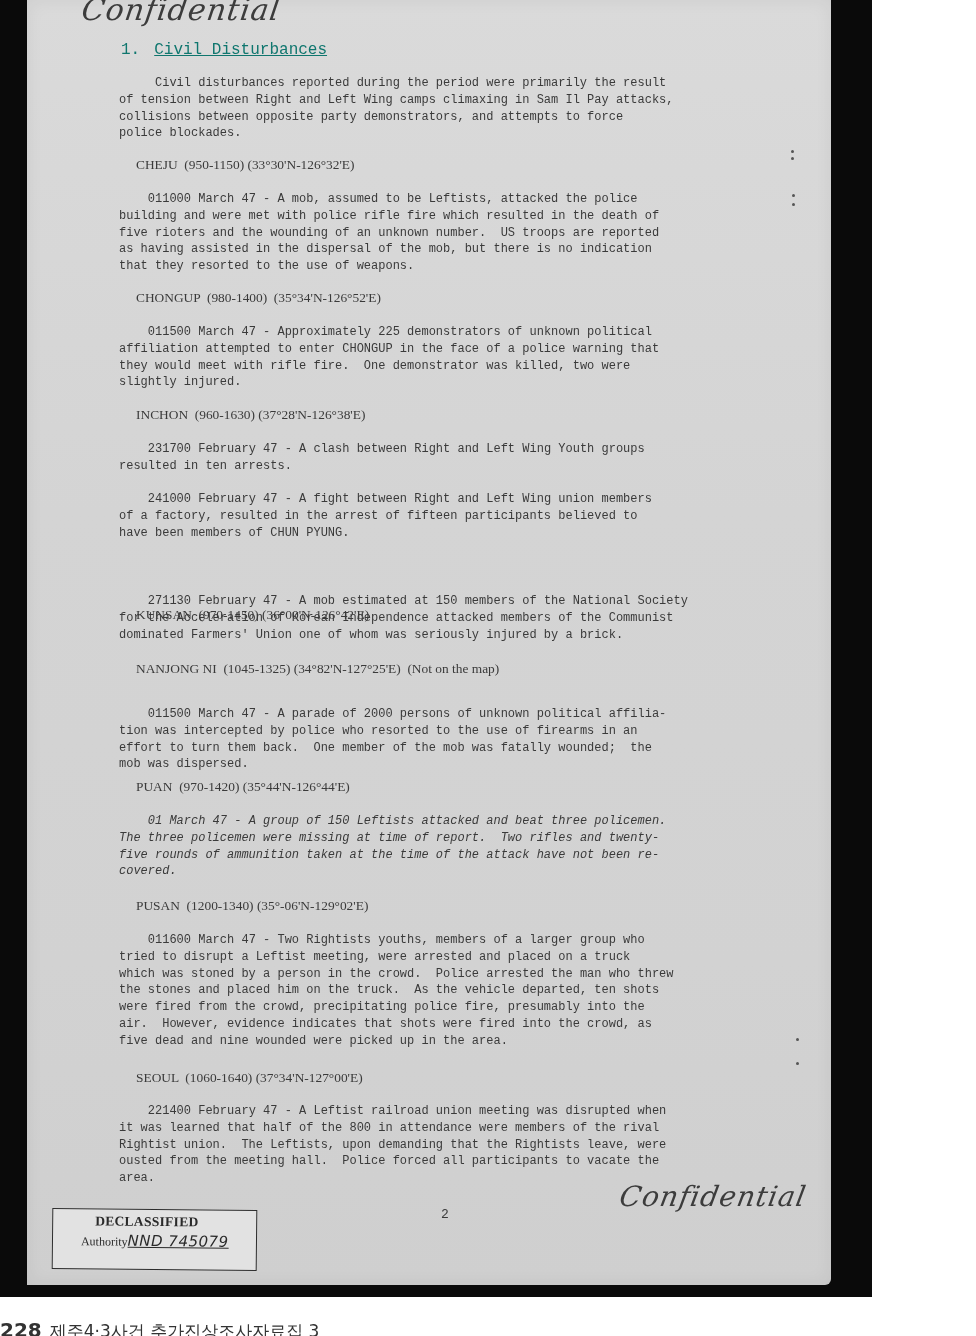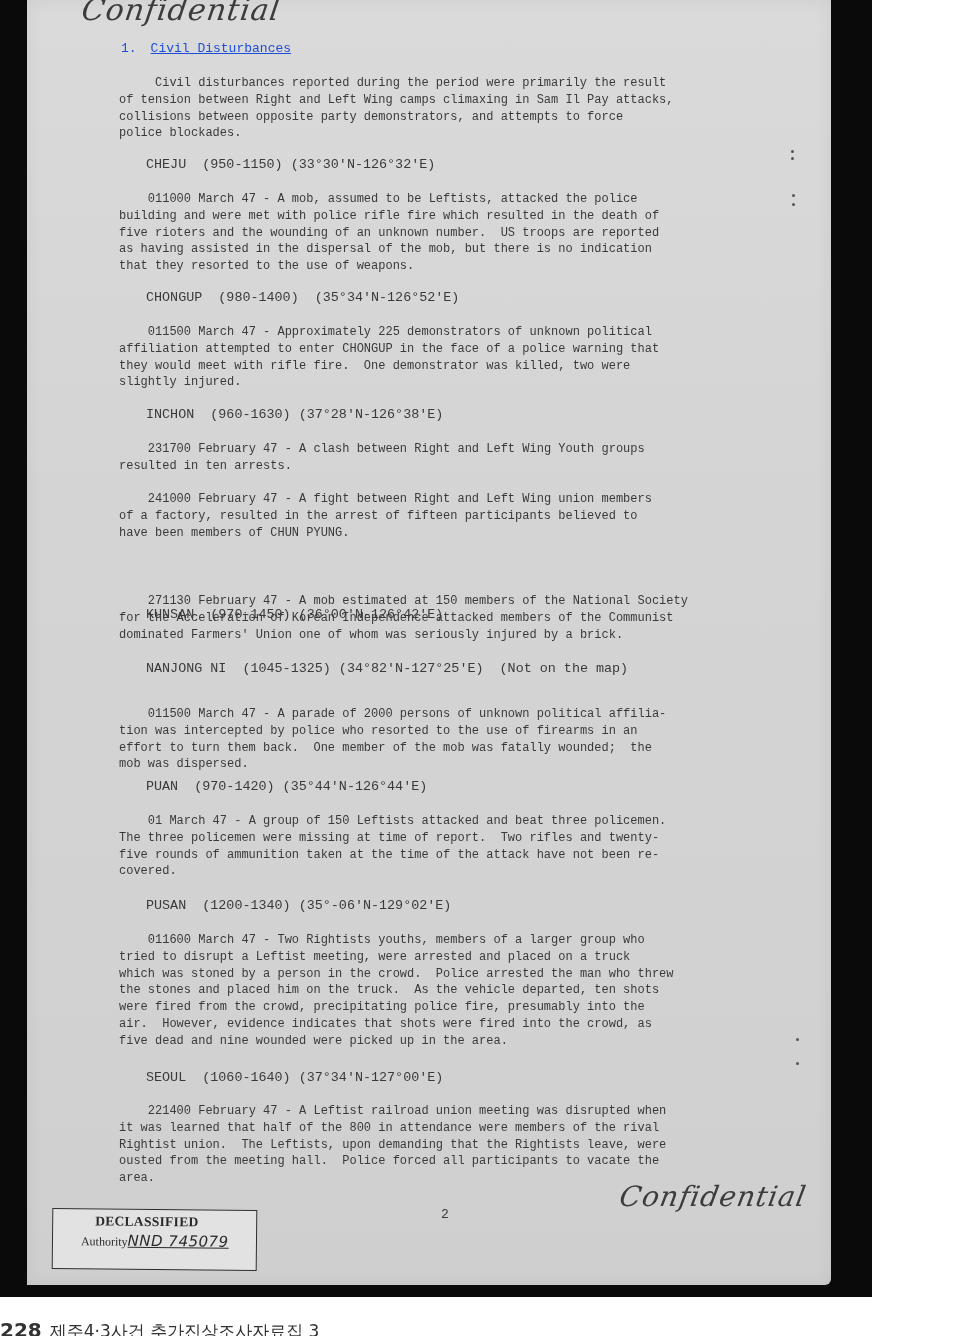--- a/index.html
+++ b/index.html
@@ -49,41 +49,42 @@
       position: absolute;
       left: 620px;
       top: 1180px;
       font-size: 28px;
       transform: skewX(-10deg);
     }
     .heading {
       position: absolute;
       left: 121px;
       top: 41px;
-      font-size: 13px;
-      color: #1d4ed8;
+      font-size: 16px;
+      color: #0f766e;
     }
     .heading .num { margin-right: 14px; }
     .heading .title { text-decoration: underline; }
     .block {
       position: absolute;
       left: 119px;
       width: 680px;
       color: #3a3a3a;
       font-size: 12px;
       line-height: 16.8px;
       white-space: pre-line;
       margin: 0;
     }
     .loc {
       position: absolute;
-      left: 146px;
+      left: 136px;
       color: #3a3a3a;
       font-size: 13.4px;
       white-space: pre;
+      font-family: Liberation Serif, serif;
     }
     .stamp {
       position: absolute;
       left: 52px;
       top: 1209px;
       width: 203px;
       height: 59px;
       background: #e2e2e2;
       border: 1.5px solid #2d2d2d;
       transform: rotate(0.6deg);
@@ -187,21 +188,21 @@
 for the Acceleration of Korean Independence attacked members of the Communist
 dominated Farmers' Union one of whom was seriously injured by a brick.</p>
 
 <div class="loc" style="top:661px;">NANJONG NI  (1045-1325) (34°82'N-127°25'E)  (Not on the map)</div>
 <p class="block" style="top:706px; white-space:pre-wrap;">    011500 March 47 - A parade of 2000 persons of unknown political affilia-
 tion was intercepted by police who resorted to the use of firearms in an
 effort to turn them back.  One member of the mob was fatally wounded;  the
 mob was dispersed.</p>
 
 <div class="loc" style="top:779px;">PUAN  (970-1420) (35°44'N-126°44'E)</div>
-<p class="block" style="top:813px; white-space:pre-wrap;">    01 March 47 - A group of 150 Leftists attacked and beat three policemen.
+<p class="block" style="top:813px; white-space:pre-wrap;font-style:italic;">    01 March 47 - A group of 150 Leftists attacked and beat three policemen.
 The three policemen were missing at time of report.  Two rifles and twenty-
 five rounds of ammunition taken at the time of the attack have not been re-
 covered.</p>
 
 <div class="loc" style="top:898px;">PUSAN  (1200-1340) (35°-06'N-129°02'E)</div>
 <p class="block" style="top:932px; white-space:pre-wrap;">    011600 March 47 - Two Rightists youths, members of a larger group who
 tried to disrupt a Leftist meeting, were arrested and placed on a truck
 which was stoned by a person in the crowd.  Police arrested the man who threw
 the stones and placed him on the truck.  As the vehicle departed, ten shots
 were fired from the crowd, precipitating police fire, presumably into the

